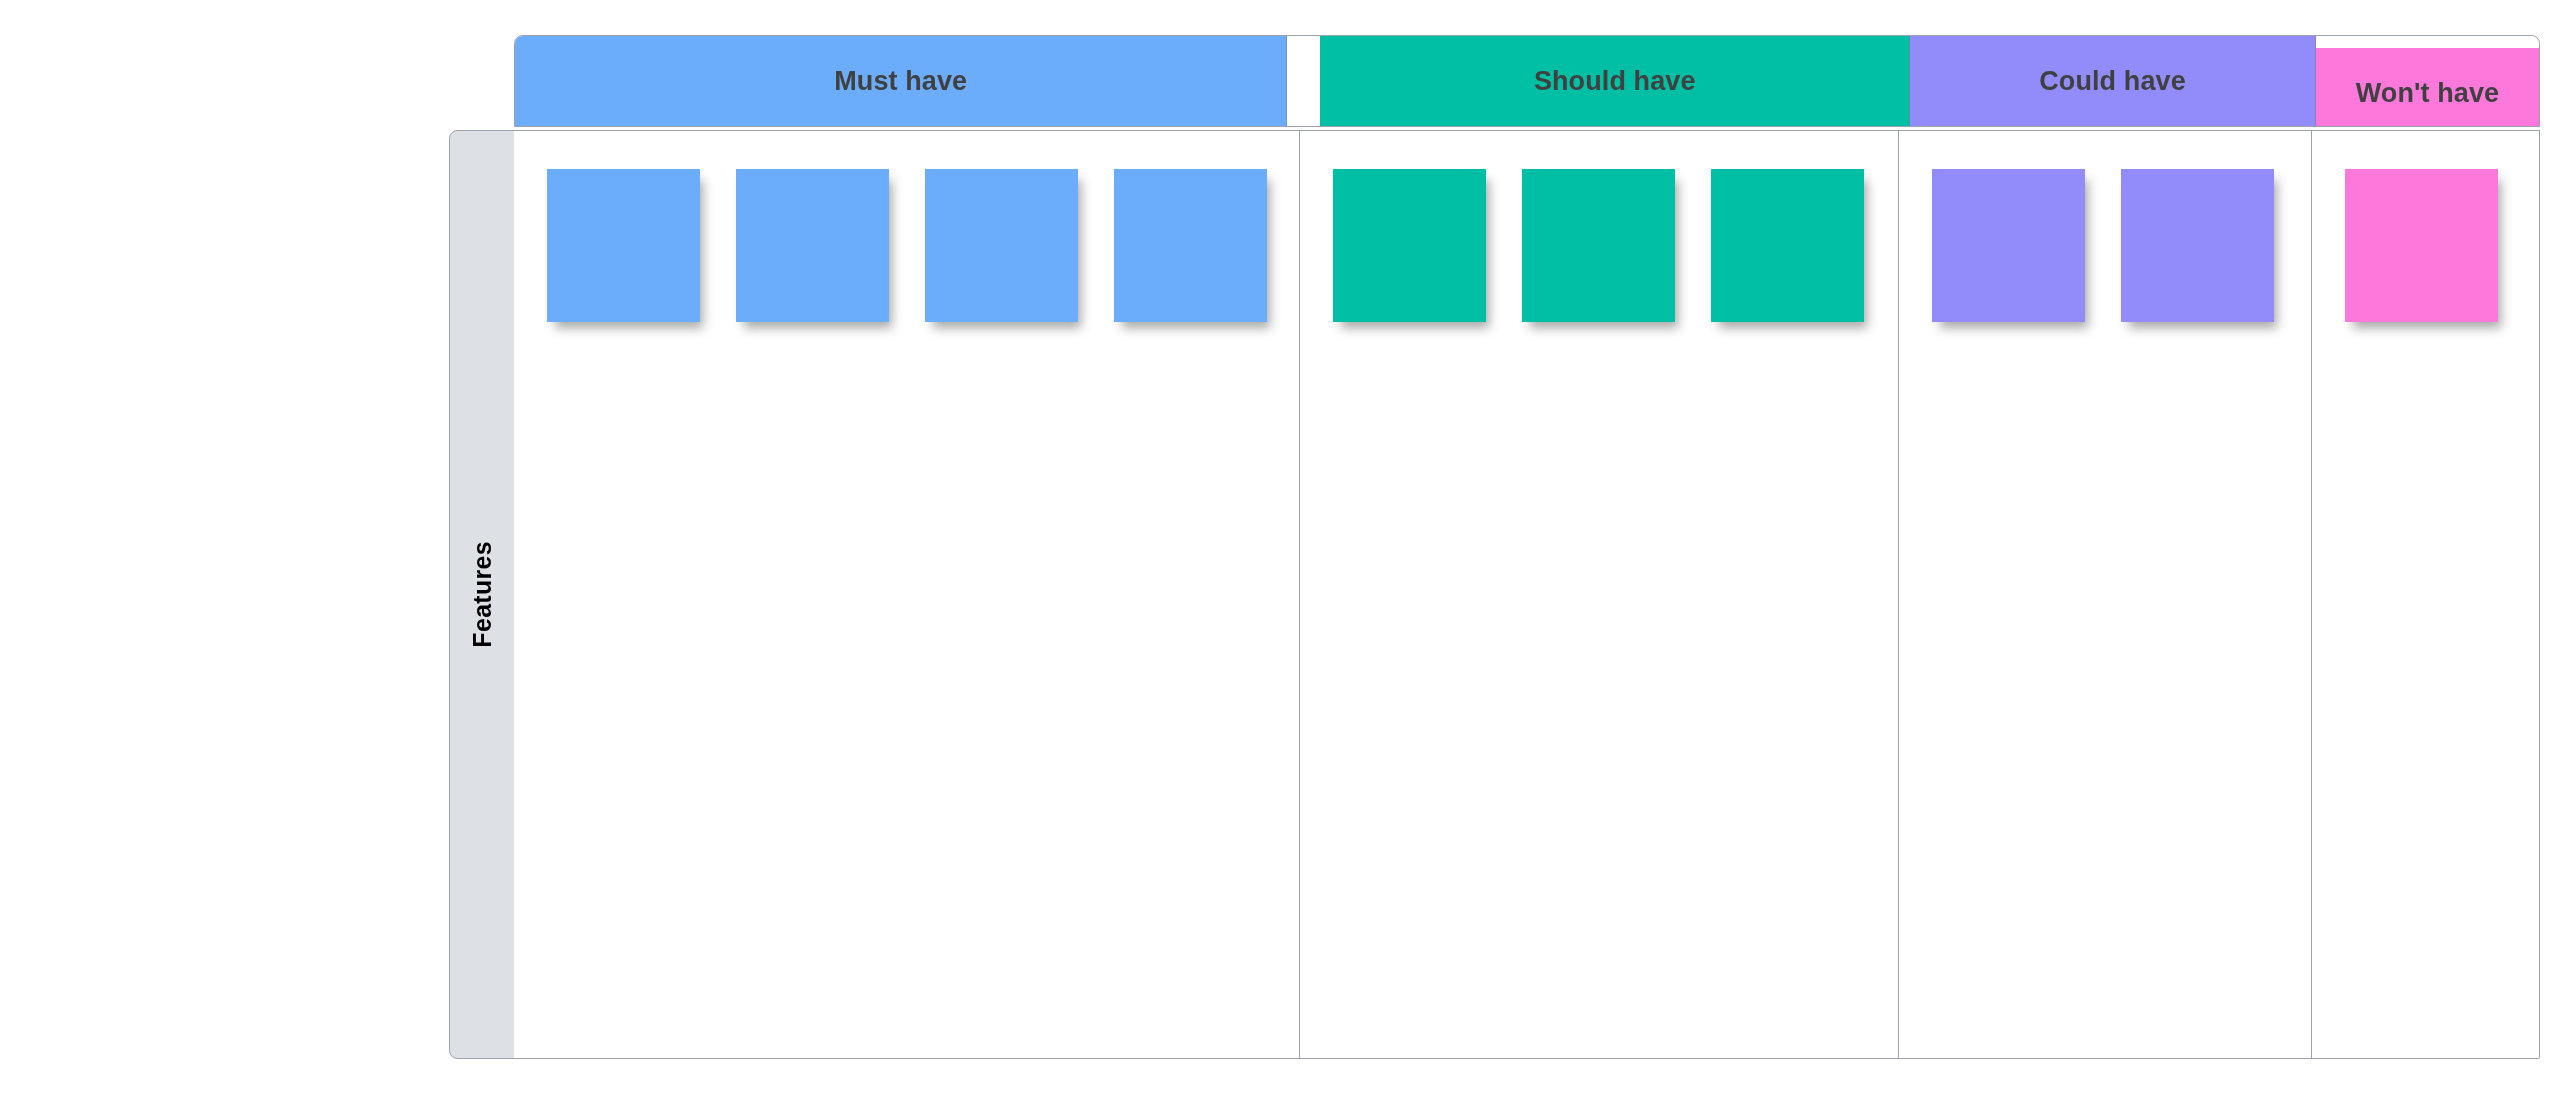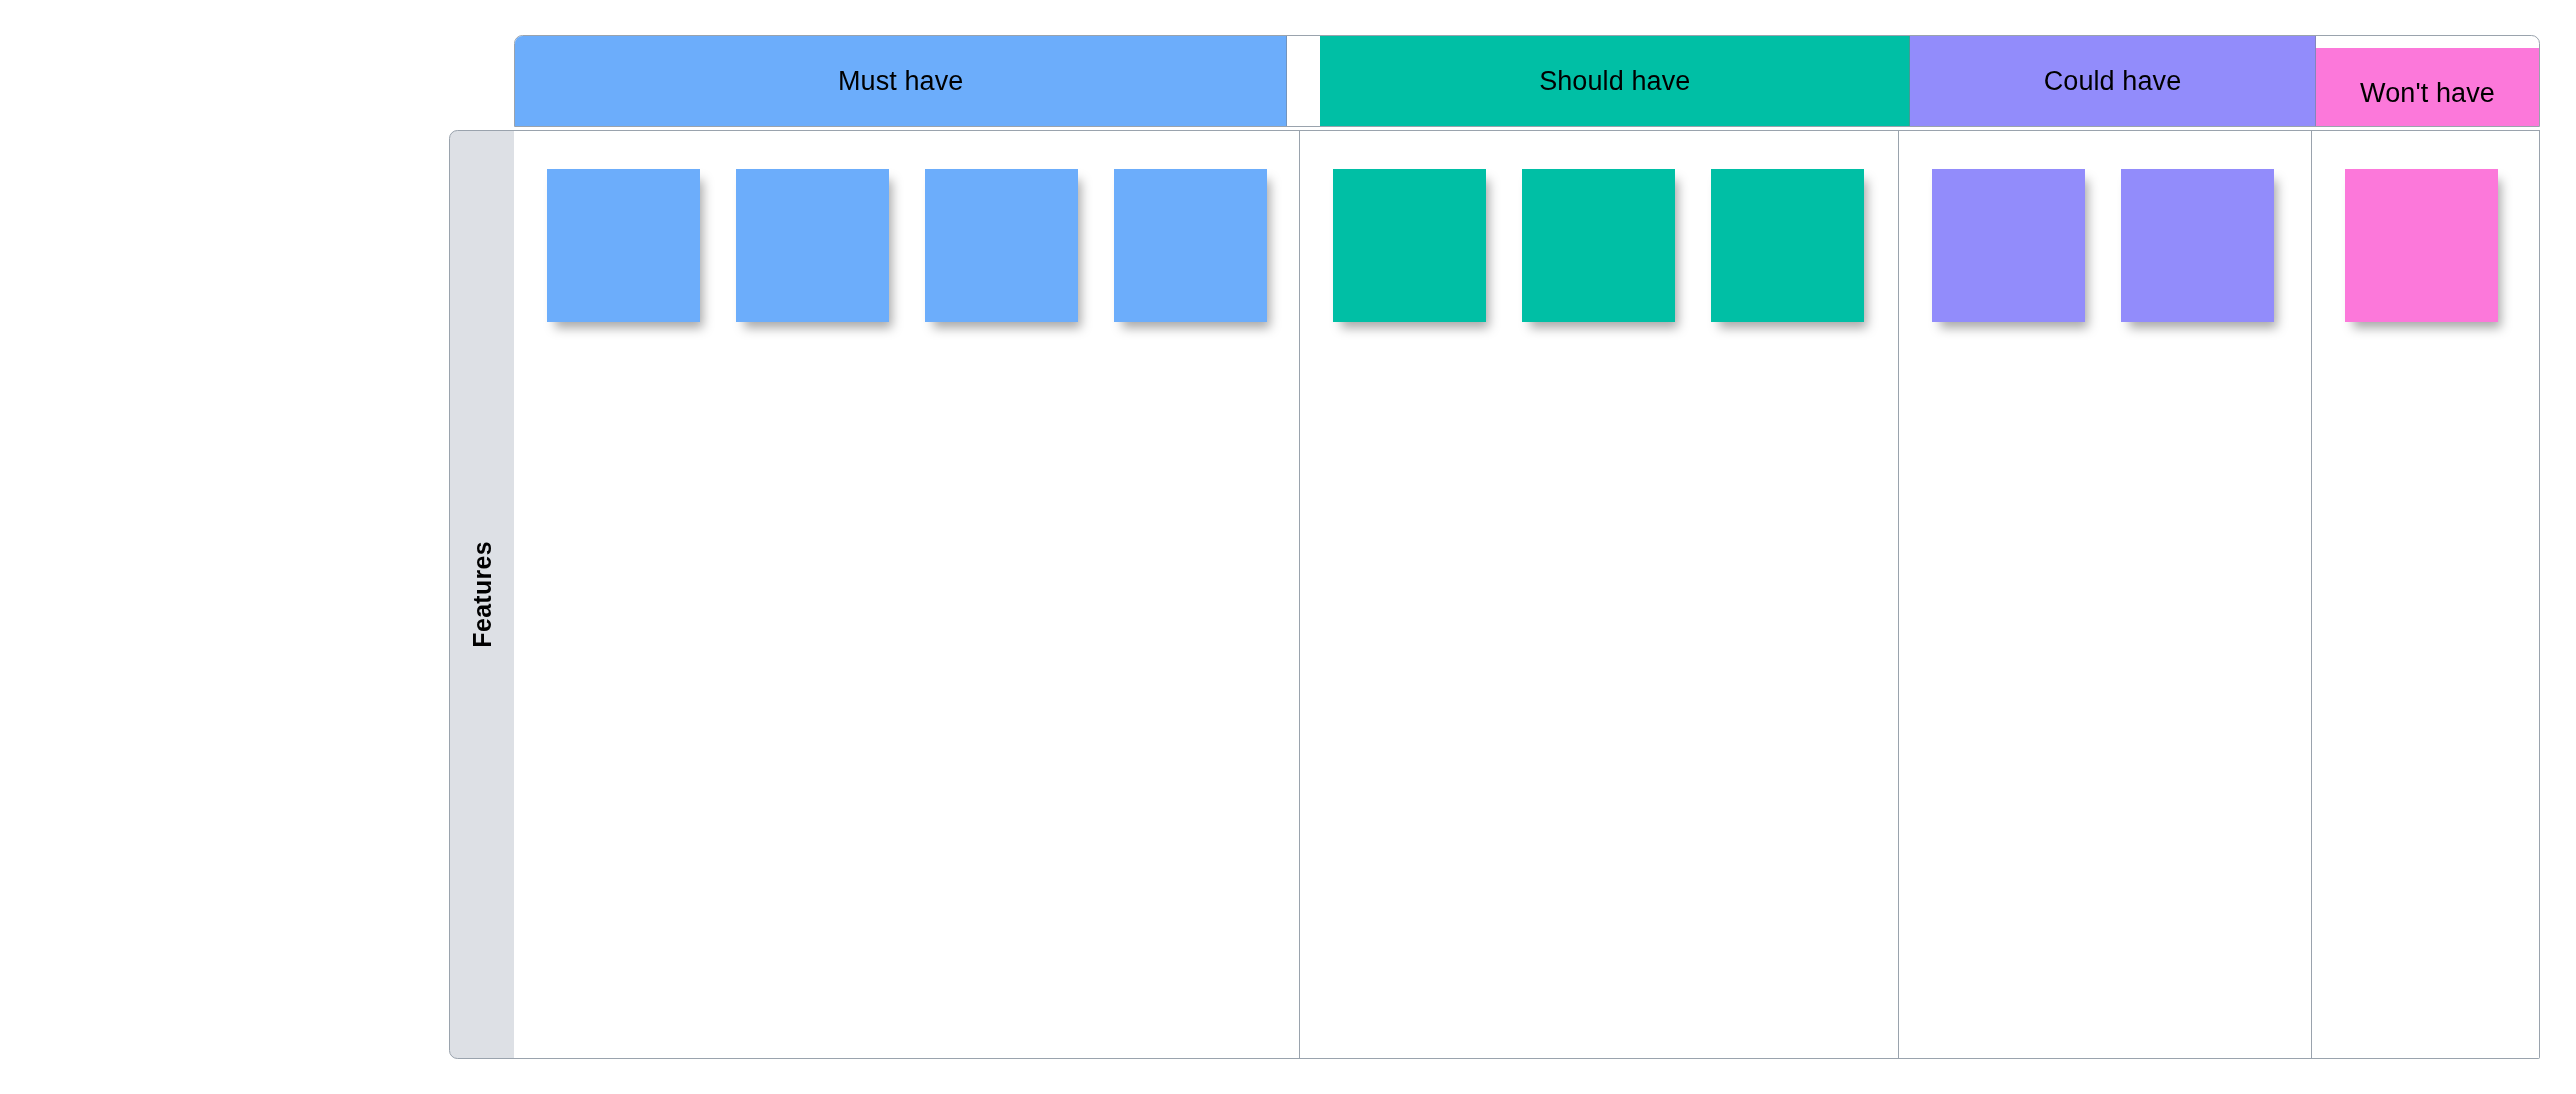--- a/index.html
+++ b/index.html
@@ -31,22 +31,22 @@
     border-radius: 8.4px 8.4px 0 0;
     overflow: hidden;
   }
 
   .col-header {
     height: 100%;
     display: flex;
     align-items: center;
     justify-content: center;
     font-size: 27px;
-    font-weight: normal;
-    color: #000000;
+    font-weight: bold;
+    color: #404040;
     letter-spacing: 0.1px;
     border-right: 0.9px solid rgba(120,128,138,0.55);
   }
   .col-header:last-child { border-right: none; margin-top: 12px; }
 
   
   #features-col {
     position: absolute;
     left: 449px;
     top: 130px;

